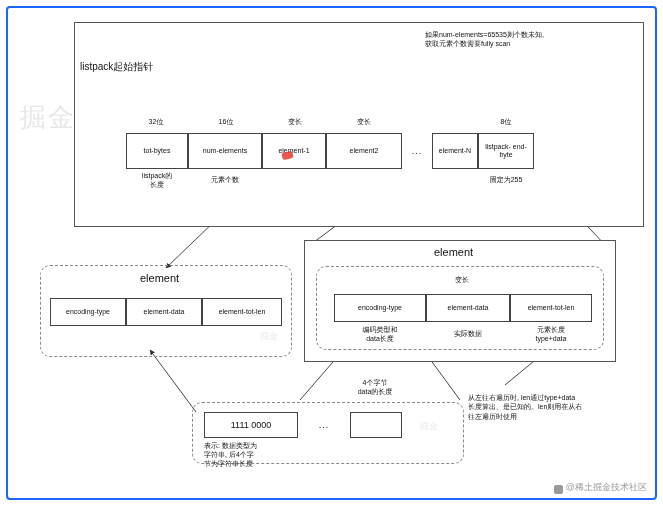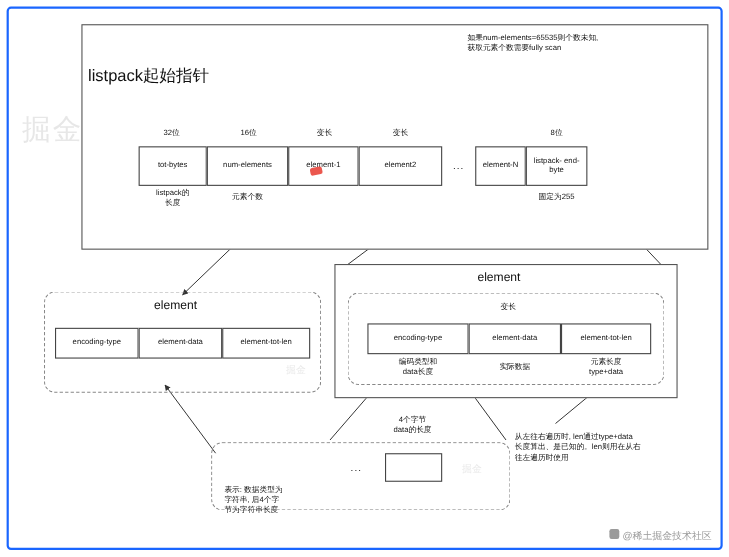--- a/index.html
+++ b/index.html
@@ -69,21 +69,21 @@
     font-size: 7px;
     color: #111;
     line-height: 1.25;
     white-space: pre-line;
   }
   .label-c {
     text-align: center;
   }
   .title-lp {
     position: absolute;
-    font-size: 15px;
+    font-size: 10px;
     color: #111;
     font-weight: normal;
   }
   .group-title {
     position: absolute;
     font-size: 11px;
     color: #111;
     text-align: right;
   }
   .note {
@@ -117,21 +117,21 @@
     white-space: nowrap;
     pointer-events: none;
   }
   .footer {
     position: absolute;
     right: 16px;
     bottom: 12px;
     font-size: 9px;
     color: #9a9a9a;
     display: flex;
-    align-items: flex-start;
+    align-items: flex-end;
     gap: 3px;
   }
   .footer-logo {
     width: 9px; height: 9px;
     border-radius: 2px;
     background: #9a9a9a;
     display: inline-block;
   }
   .ellipsis {
     border: none !important;
@@ -228,20 +228,21 @@
   <div class="label label-c" style="left:510px; top:326px; width:82px;">元素长度
 type+data</div>
 
   <div class="note" style="left:468px; top:393px; width:170px;">从左往右遍历时, len通过type+data
 长度算出、是已知的。len则用在从右
 往左遍历时使用</div>
 
   <div class="box dashed-group" style="left:192px; top:402px; width:272px; height:62px;"></div>
   <div class="note label-c" style="left:330px; top:378px; width:90px; text-align:center;">4个字节
 data的长度</div>
+  <div class="cell" style="left:204px; top:412px; width:94px; height:26px; font-size:9px;">1111 0000</div>
   <div class="cell ellipsis" style="left:298px; top:412px; width:52px; height:26px;">...</div>
   <div class="cell" style="left:350px; top:412px; width:52px; height:26px;"></div>
   <div class="label" style="left:204px; top:442px; width:100px;">表示: 数据类型为
 字符串, 后4个字
 节为字符串长度</div>
 
   <div class="footer">
     <span class="footer-logo"></span>
     <span>@稀土掘金技术社区</span>
   </div>

